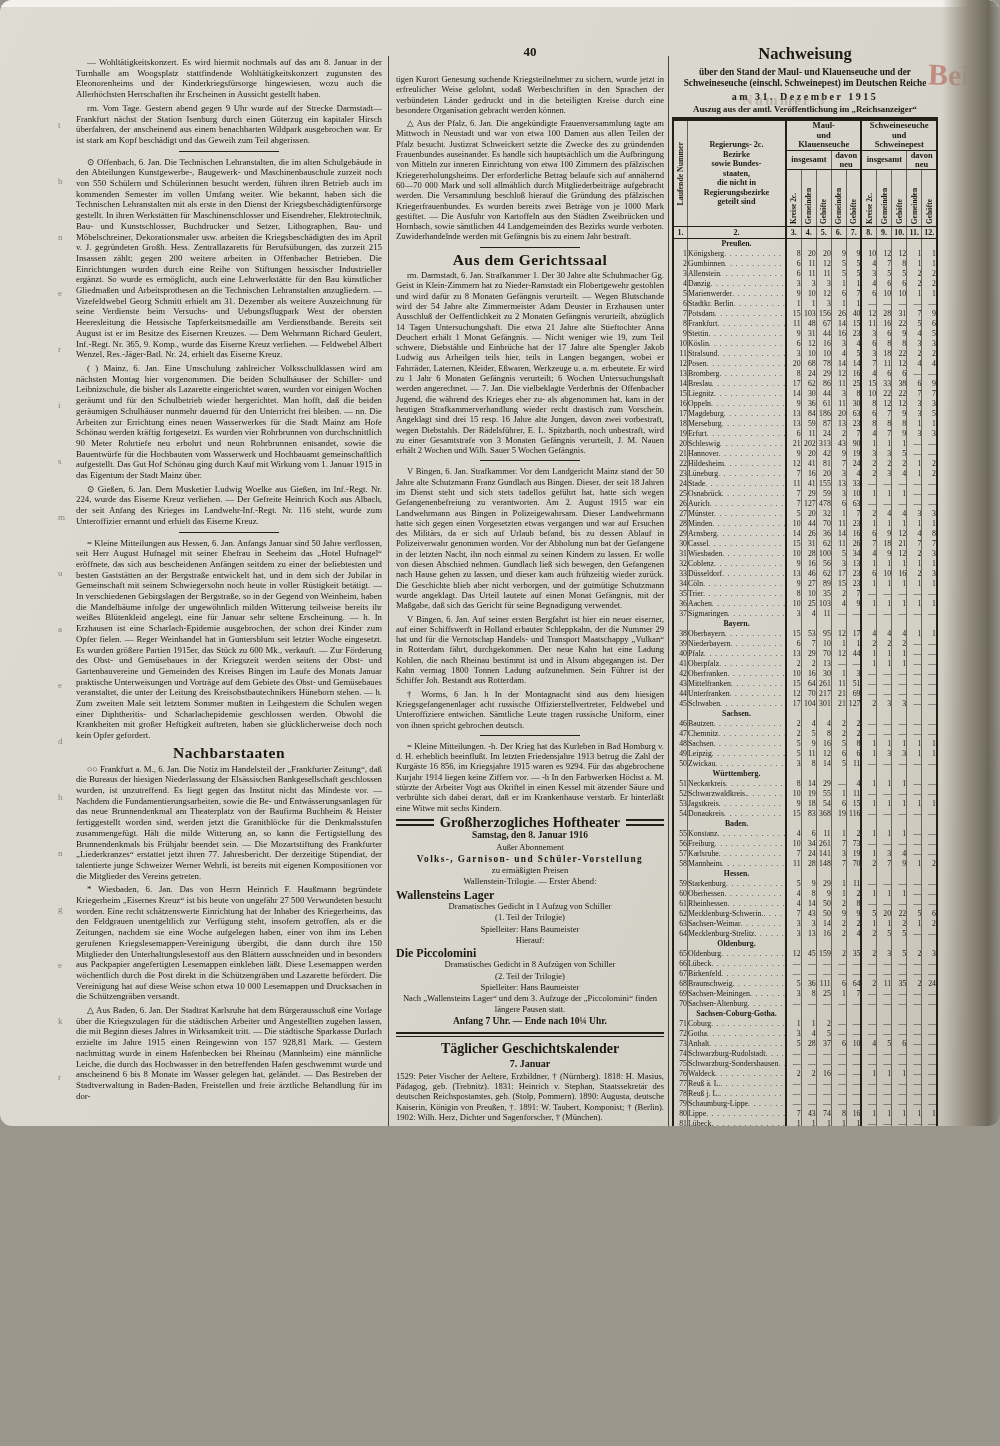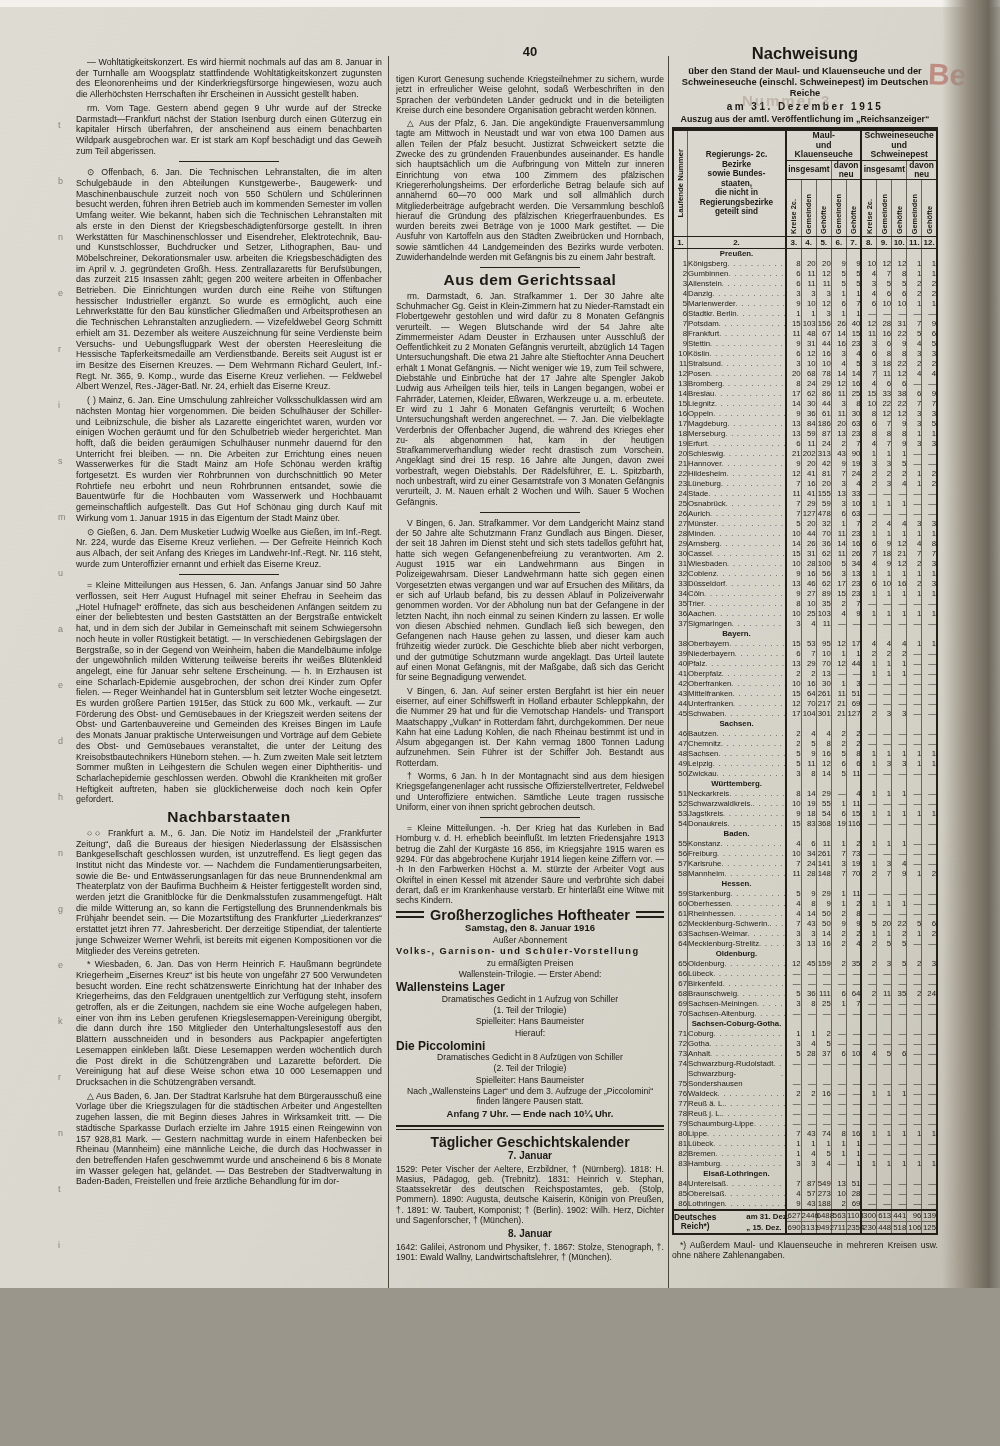--- a/index.html
+++ b/index.html
@@ -1,18 +1,18 @@
 <!DOCTYPE html>
 <html><head>
 <meta charset="utf-8">
 <style>
   html,body{margin:0;padding:0;background:#9a968c;}
-  .scan{position:relative;width:1000px;height:1288px;overflow:hidden;
+  .scan{position:relative;width:1000px;height:1126px;overflow:hidden;
         background:linear-gradient(115deg,#dedbd2 0%,#dad7ce 50%,#d2cfc5 80%,#c3bfb4 97%);
-        font-family:Liberation Sans, sans-serif;color:#1d1914;}
+        font-family:Liberation Serif, serif;color:#1d1914;border-radius:12px;}
   .edge-top{position:absolute;left:0;top:0;width:1000px;height:7px;background:#f2f1ec;}
   .edge-right{position:absolute;right:0;top:0;width:58px;height:1446px;
         background:linear-gradient(to right,rgba(150,143,130,0),#968f81 45%,#6e685c 80%,#55504677);}
   .edge-bottom{position:absolute;left:0;top:1398px;width:1000px;height:48px;
         background:linear-gradient(to bottom,#c9c6bd,#a8a59b);}
   .curl{position:absolute;left:120px;top:1352px;width:700px;height:70px;background:#ecebe5;
         border-radius:50% 40% 10px 10px/30px 26px 10px 10px;box-shadow:0 4px 6px rgba(60,55,45,.45);}
   .edge-dark{position:absolute;left:765px;top:1372px;width:235px;height:74px;background:#1b1915;border-radius:18px 0 0 0;}
   .ghost-red{position:absolute;left:928px;top:58px;font-weight:bold;font-size:30px;color:#a9473c;opacity:.5;transform:rotate(2deg);}
   .ghost-grey{position:absolute;left:742px;top:92px;font-weight:bold;font-size:15px;color:#8d7668;opacity:.35;letter-spacing:2px;}
@@ -27,21 +27,21 @@
   .col-mid{left:396px;top:74px;width:268px;height:1324px;font-size:8.6px;line-height:10.3px;}
   .col-right{left:672px;top:42px;width:266px;height:1344px;}
 
   .blk-para{text-align:justify;text-indent:11px;margin:0 0 3px 0;}
   .blk-cont{text-align:justify;margin:0 0 3px 0;}
   .blk-h{text-align:center;font-weight:bold;font-size:15.5px;margin:7px 0 5px 0;letter-spacing:.5px;}
   .blk-h2{text-align:center;font-weight:bold;font-size:14px;margin:7px 0 4px 0;}
   .blk-hsub{text-align:center;font-weight:bold;font-size:10px;margin:4px 0 2px 0;}
   .blk-c{text-align:center;margin:1px 0;}
   .blk-cb{text-align:center;font-weight:bold;font-size:9.5px;margin:2px 0;}
-  .blk-csp{text-align:left;font-weight:bold;font-size:9.3px;letter-spacing:1.4px;margin:1px 0;}
+  .blk-csp{text-align:center;font-weight:bold;font-size:9.3px;letter-spacing:1.4px;margin:1px 0;}
   .blk-cbig{text-align:left;font-weight:bold;font-size:12px;margin:3px 0 1px 0;}
   .blk-rule{width:100px;border-top:1.6px solid #241f18;margin:5px auto;}
   .blk-drule{border-top:2.2px solid #241f18;border-bottom:1px solid #241f18;height:2px;margin:6px 0;}
   .blk-th{display:flex;align-items:center;gap:6px;margin:4px 0 3px 0;}
   .blk-th .th-line{flex:1;border-top:2px solid #241f18;border-bottom:2px solid #241f18;height:3px;}
   .blk-th .th-text{font-weight:bold;font-size:14.5px;white-space:nowrap;}
 
   
   .tbl-title{text-align:center;font-weight:bold;font-size:16.5px;margin:2px 0 3px 0;}
   .tbl-sub{text-align:center;font-weight:bold;font-size:9.3px;line-height:11px;}

